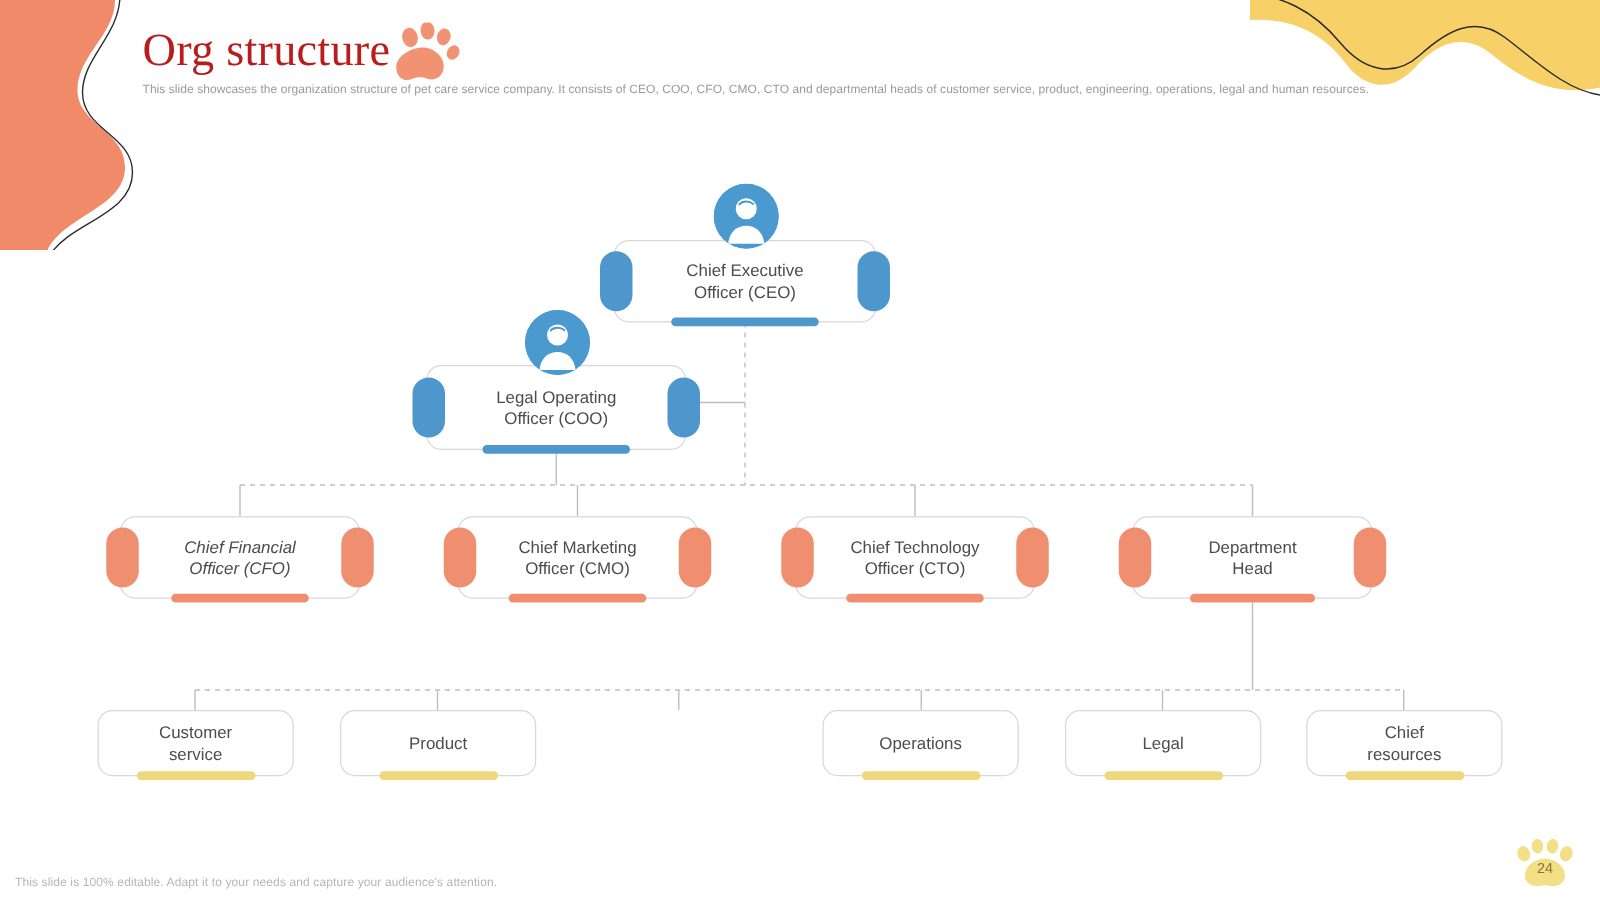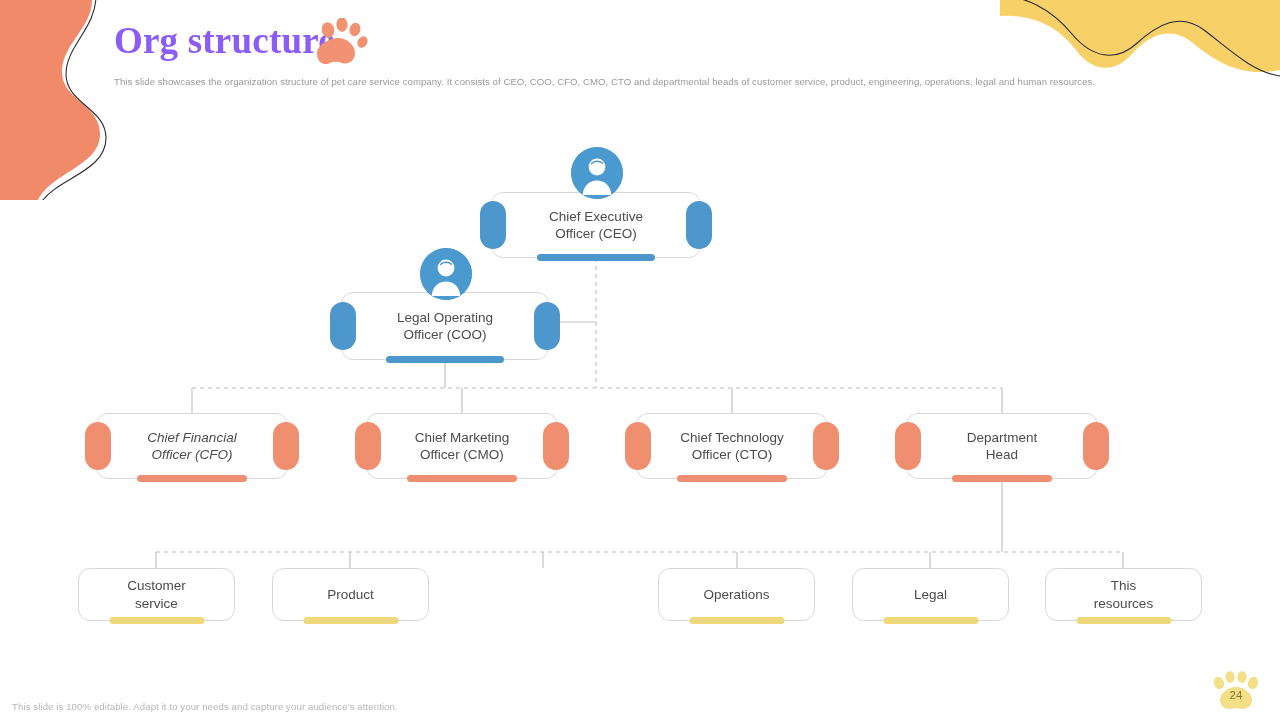--- a/index.html
+++ b/index.html
@@ -21,35 +21,35 @@
     pointer-events: none;
   }
   .deco-tl { left: 0; top: 0; width: 130px; height: 200px; }
   .deco-tr { right: 0; top: 0; width: 300px; height: 95px; }
 
   
   .header { position: absolute; left: 114px; top: 22px; width: 1020px; }
   .title {
     font-family: "Liberation Serif", serif;
     font-size: 37px;
-    color: #8b5cf6;
+    color: #b91c1c;
     line-height: 1.05;
-    font-weight: 700;
+    font-weight: 400;
     letter-spacing: 0.2px;
     display: inline-block;
   }
   .paw-title {
     position: absolute;
     left: 198px;
     top: -4px;
     width: 58px;
     height: 54px;
   }
   .subtitle {
-    margin-top: 14px;
+    margin-top: 4px;
     font-size: 9.6px;
     line-height: 13.5px;
     color: #9a9a9a;
     max-width: 1000px;
     letter-spacing: 0.05px;
   }
 
   
   .chart { position: absolute; left: 0; top: 0; width: 1280px; height: 720px; }
   .wires { position: absolute; left: 0; top: 0; width: 1280px; height: 720px; }
@@ -297,21 +297,21 @@
 
   <div class="node" style="left:852px; top:568px; width:157px; height:53px;">
     <span class="label">
       <span>Legal</span>
     </span>
     <span class="bar" style="width:95px; background:#efd87c;"></span>
   </div>
 
   <div class="node" style="left:1045px; top:568px; width:157px; height:53px;">
     <span class="label">
-      <span>This</span><br>
+      <span>Chief</span><br>
       <span>resources</span>
     </span>
     <span class="bar" style="width:95px; background:#efd87c;"></span>
   </div>
 
 </div>
 
 <div class="footer-note">This slide is 100% editable. Adapt it to your needs and capture your audience's attention.</div>
 
 <svg class="page-badge" viewBox="0 0 52 42">

